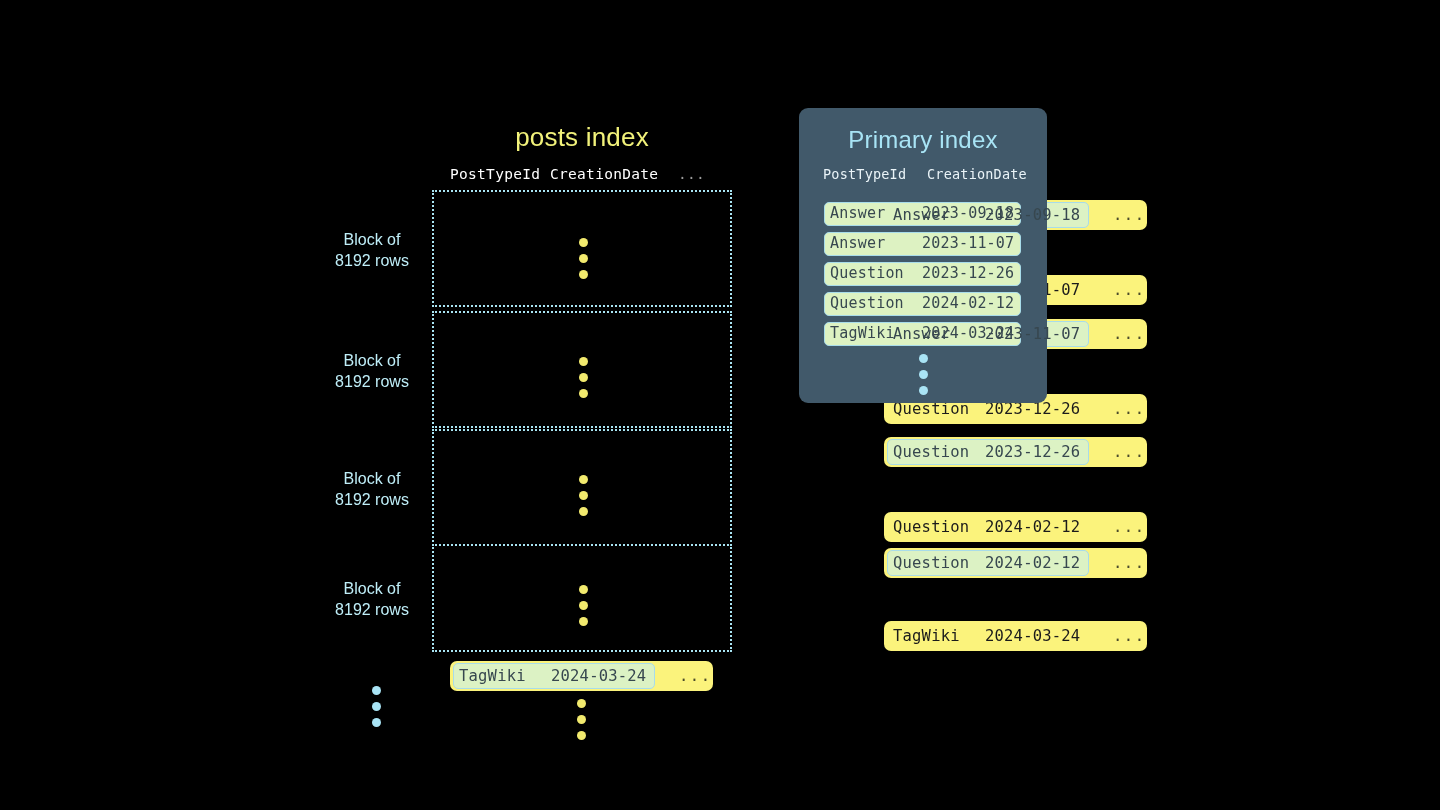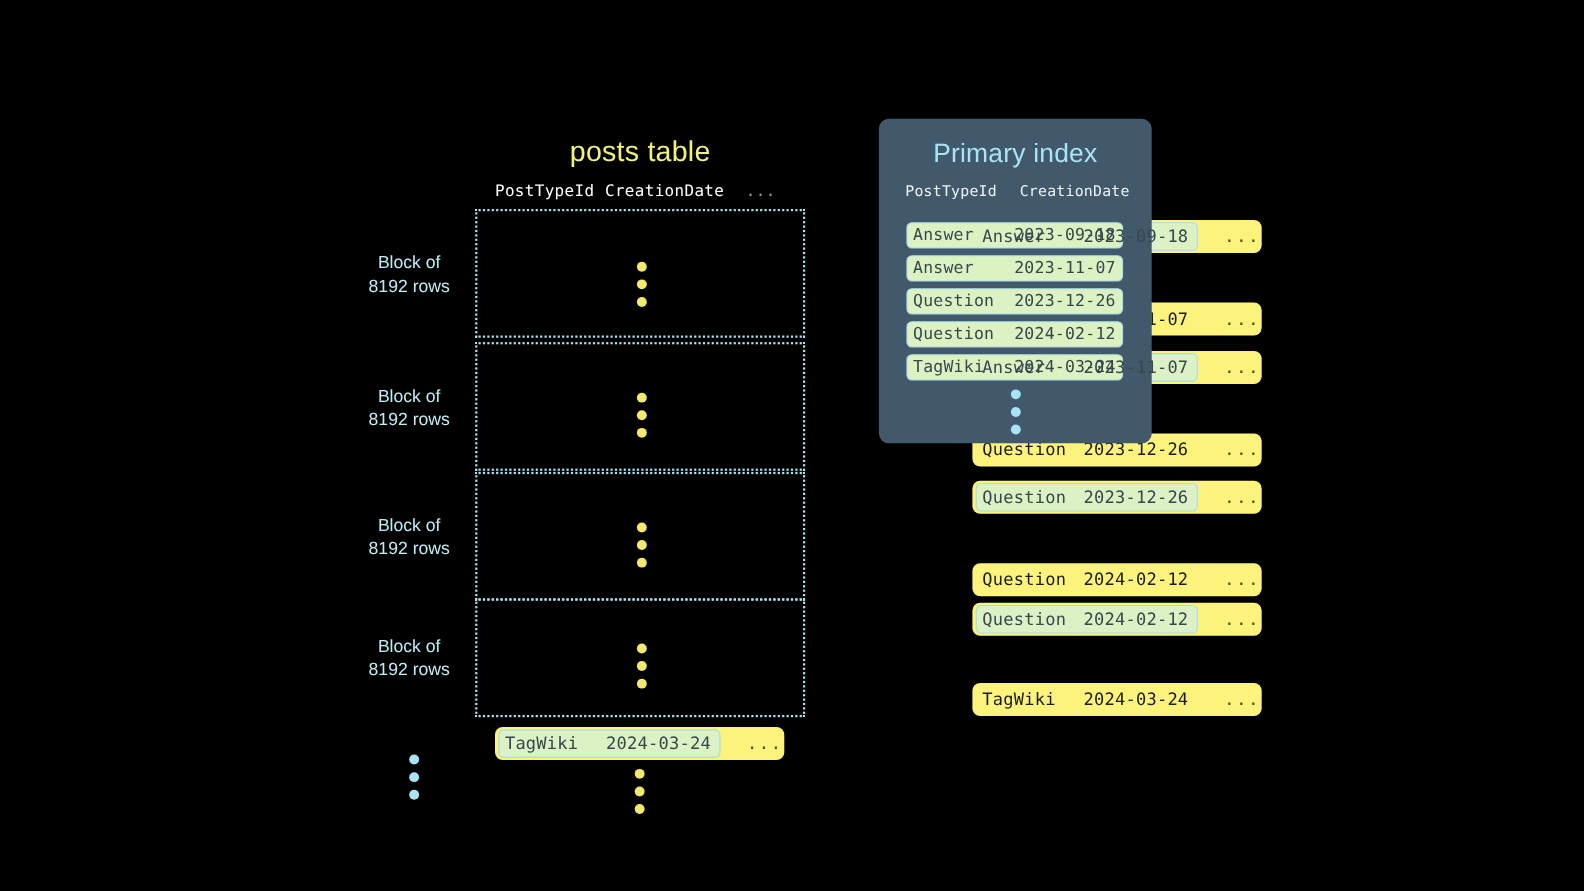--- a/index.html
+++ b/index.html
@@ -175,21 +175,21 @@
     white-space: pre;
   }
   .index-row .c-type { left: 5px; }
   .index-row .c-date { left: 97px; }
 </style>
 </head>
 <body>
 
 <div id="canvas">
 
-  <div class="abs" id="posts-table-title">posts table</div>
+  <div class="abs" id="posts-table-title">posts index</div>
 
   <div class="abs mono" id="posts-table-header">
     <span class="col-type">PostTypeId</span>
     <span class="col-date">CreationDate</span>
     <span class="col-more">...</span>
   </div>
 
   <div class="block" style="top:190px; height:117px;">
     <div class="row highlight" style="top:8px;">
       <span class="keypill"></span>

